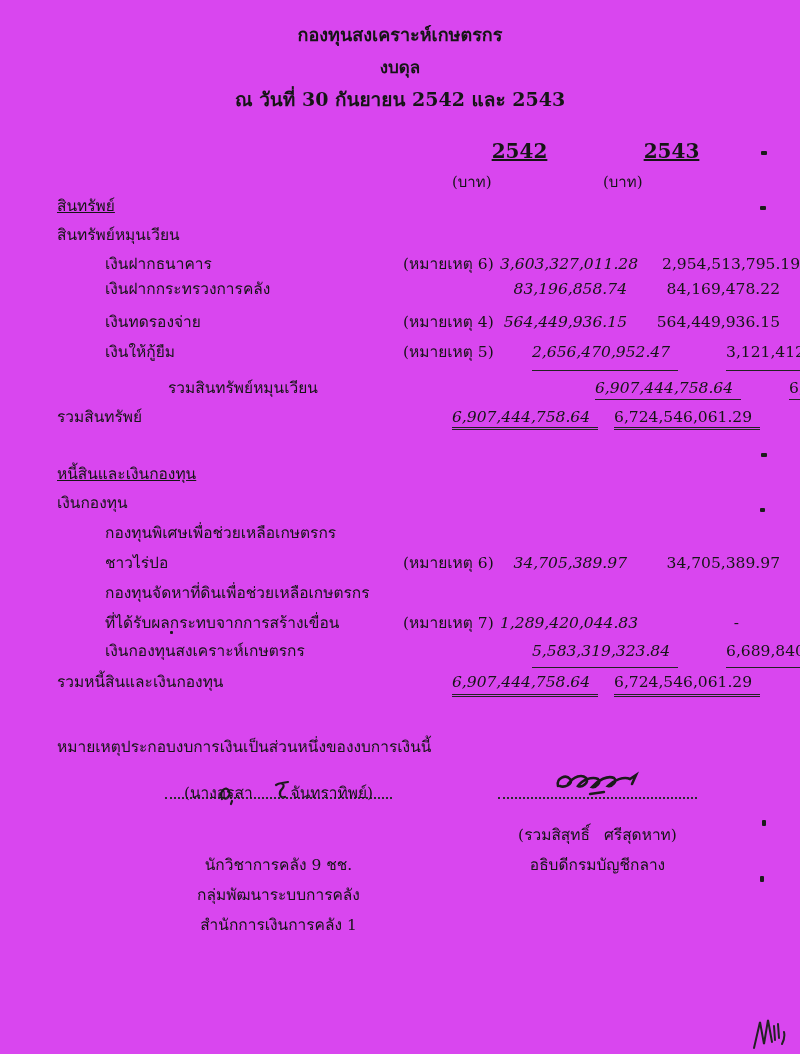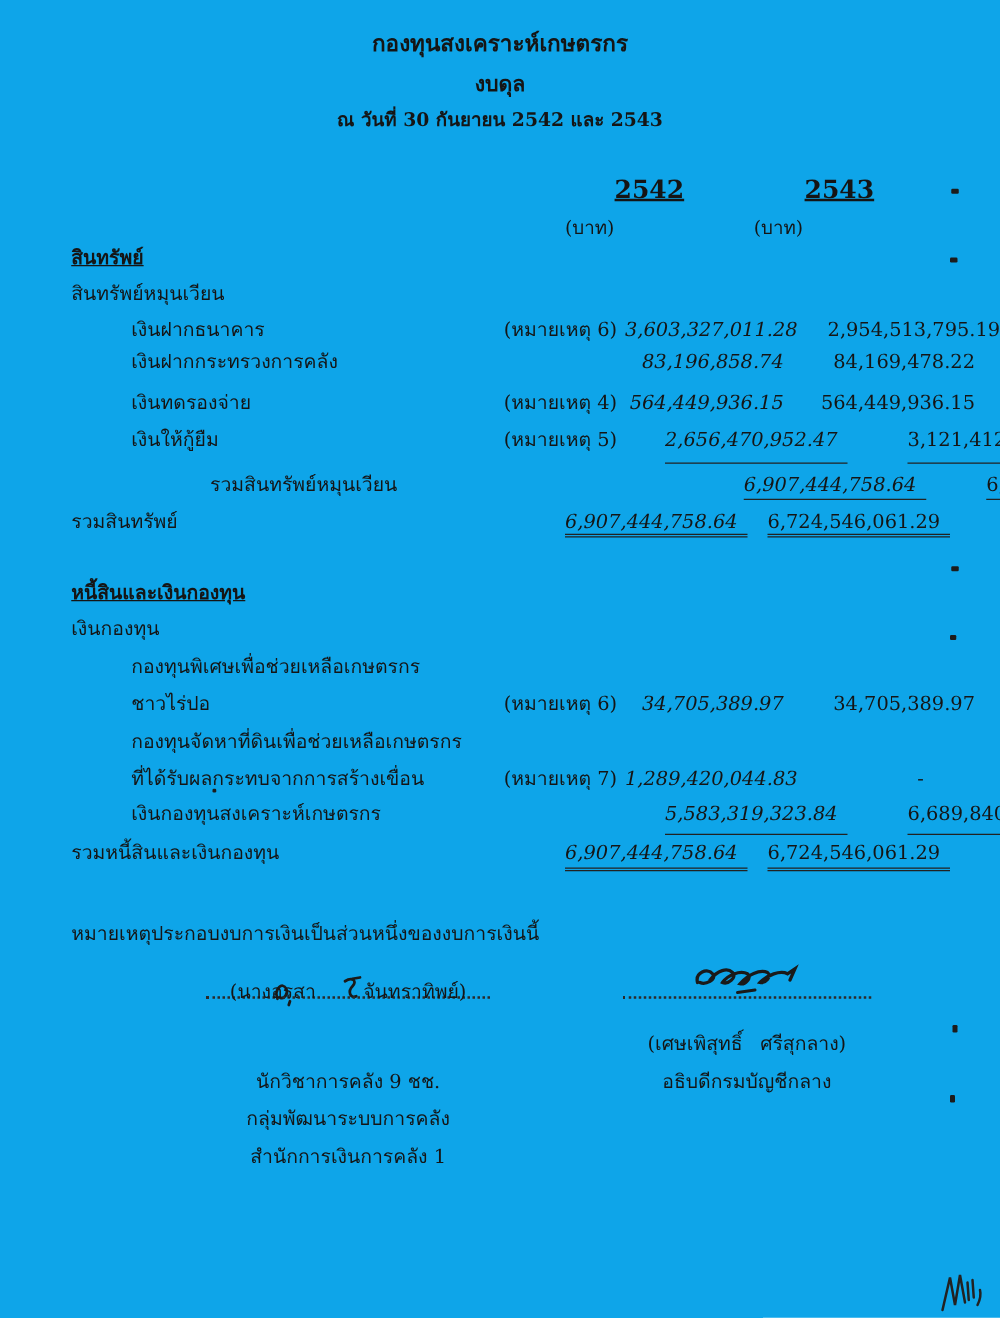--- a/index.html
+++ b/index.html
@@ -1,48 +1,48 @@
 <!DOCTYPE html>
 <html><head>
 <meta charset="utf-8">
 <style>
   html,body{margin:0;padding:0;}
   .page{
     position:relative;
     width:800px;height:1054px;
-    background:#0ea5e9;
+    background:#d946ef;
     font-family:"DejaVu Serif","Liberation Serif",serif;
     color:#151515;
     overflow:hidden;
   }
   .abs{position:absolute;}
   .center{left:0;width:800px;text-align:center;}
   .u{text-decoration:underline;}
   .title1{top:20px;font-size:18px;font-weight:bold;}
   .title2{top:53px;font-size:17px;font-weight:bold;}
-  .title3{top:84px;font-size:15px;font-weight:bold;}
+  .title3{top:84px;font-size:19px;font-weight:bold;}
 
   .yearhead{top:139px;font-size:20px;font-weight:bold;text-align:center;}
   .yr1{left:452px;width:135px;}
   .yr2{left:603px;width:137px;}
   .unithead{top:170px;font-size:15px;text-align:left;}
 
   .row{
     position:absolute;left:57px;width:683px;
     display:flex;align-items:flex-start;
     font-size:15.5px;line-height:22px;
   }
   .row .lbl{flex:0 0 298px;}
   .row .note{flex:0 0 97px;}
   .row .v1{flex:0 0 135px;text-align:right;padding-right:8px;box-sizing:border-box;font-style:italic;}
   .row .gap{flex:0 0 16px;}
   .row .v2{flex:0 0 137px;text-align:right;padding-right:8px;box-sizing:border-box;}
   .ind1{padding-left:48px;}
   .ind2{padding-left:111px;}
-  .sect{font-weight:bold;text-decoration:underline;}
+  .sect{font-weight:normal;text-decoration:underline;}
   .rule .v1,.rule .v2{border-bottom:1.5px solid #222;margin-left:32px;}
   .dbl .v1,.dbl .v2{border-bottom:3.5px double #222;}
   .dash-cell{padding-right:60px !important;}
 
   .dotline{border-bottom:2px dotted #2a2a2a;height:0;}
   .sigtext{font-size:15.5px;text-align:center;}
   .namewrap{display:flex;justify-content:center;}
   .speck{position:absolute;background:#1c1c1c;border-radius:1px;}
   svg{display:block;}
 </style>
@@ -182,22 +182,22 @@
   <div class="abs sigtext" style="left:165px;top:912px;width:227px">สำนักการเงินการคลัง 1</div>
 
   <div class="abs" style="left:552px;top:770px">
     <svg width="96" height="34" viewBox="0 0 96 34">
       <path d="M6 16 C4 8, 14 4, 18 9 C22 14, 12 18, 8 16 M16 14 C22 6, 30 4, 34 8 C38 12, 30 18, 26 16 C30 10, 40 6, 46 9 C50 12, 44 18, 40 17 C46 10, 56 5, 62 8 C66 11, 60 17, 56 16 C62 10, 72 6, 78 9 L84 5 L80 14" stroke="#1a1a1a" stroke-width="2.6" fill="none" stroke-linecap="round"></path>
       <path d="M38 24 L52 22" stroke="#1a1a1a" stroke-width="2.4" fill="none" stroke-linecap="round"></path>
     </svg>
   </div>
   <div class="abs dotline" style="left:498px;top:797px;width:199px"></div>
   <div class="abs sigtext namewrap" style="left:498px;top:822px;width:199px;gap:14px">
-    <span>(เศษเพิสุทธิ์</span>
-    <span>ศรีสุกลาง)</span>
+    <span>(รวมสิสุทธิ์</span>
+    <span>ศรีสุดหาท)</span>
   </div>
   <div class="abs sigtext" style="left:498px;top:852px;width:199px">อธิบดีกรมบัญชีกลาง</div>
 
   <div class="abs" style="left:748px;top:1014px">
     <svg width="44" height="40" viewBox="0 0 44 40">
       <path d="M6 34 L12 8 L16 30 L20 6 L24 28 M27 26 L26 12 M31 24 L30 10 M34 30 C36 26, 37 22, 36 18" stroke="#222" stroke-width="2" fill="none" stroke-linecap="round"></path>
     </svg>
   </div>
 
   <div class="speck" style="left:761px;top:151px;width:6px;height:4px"></div>

